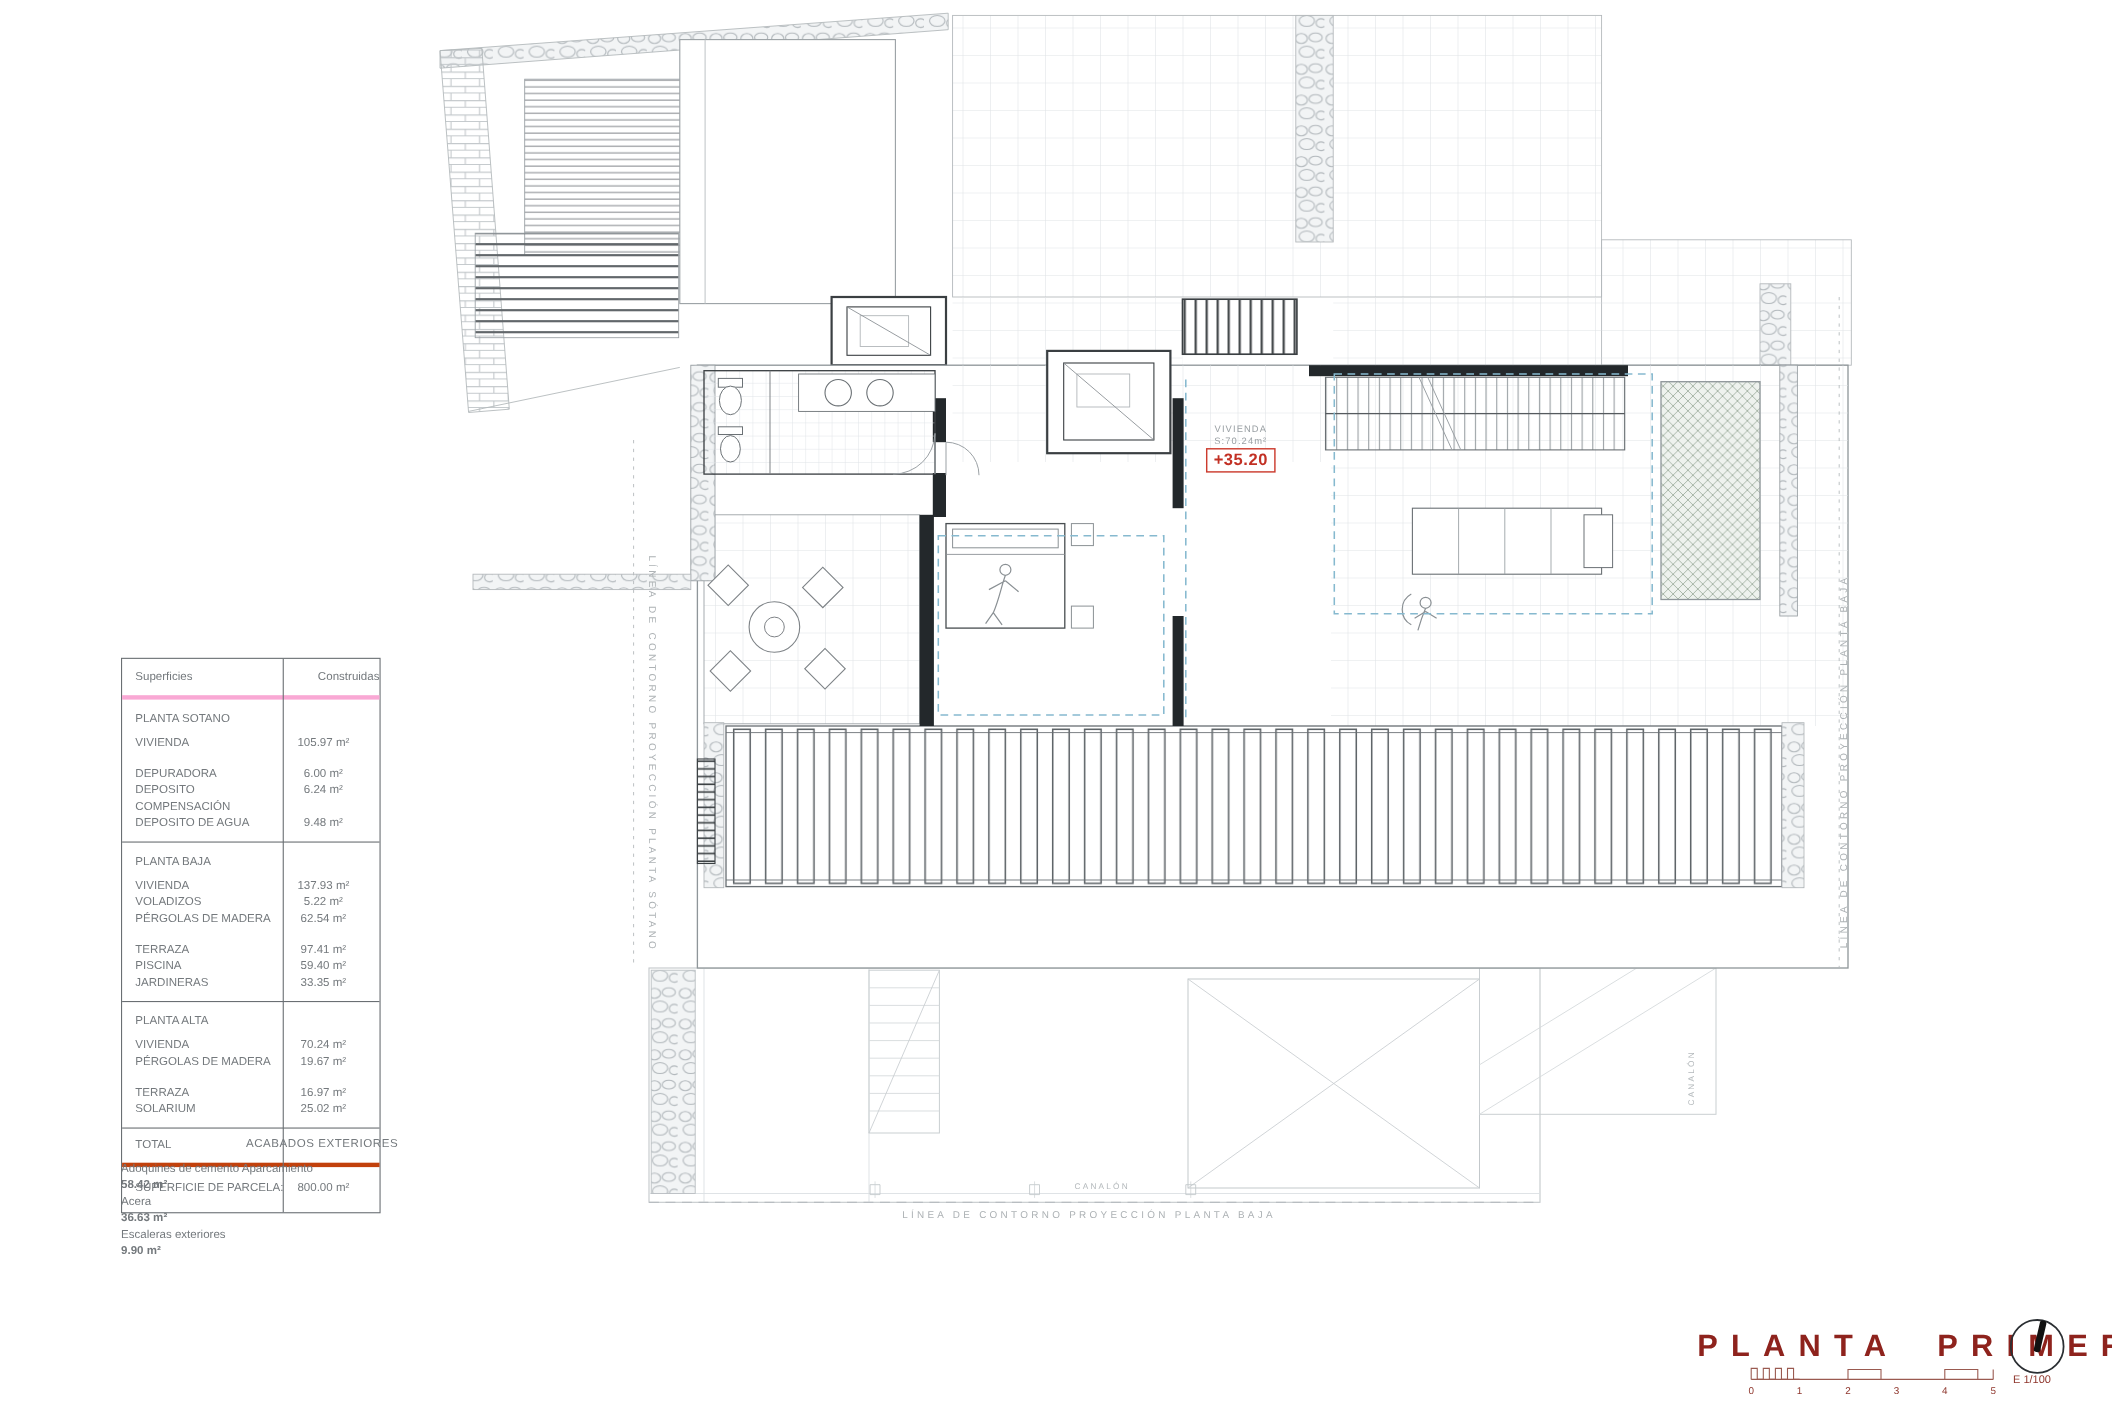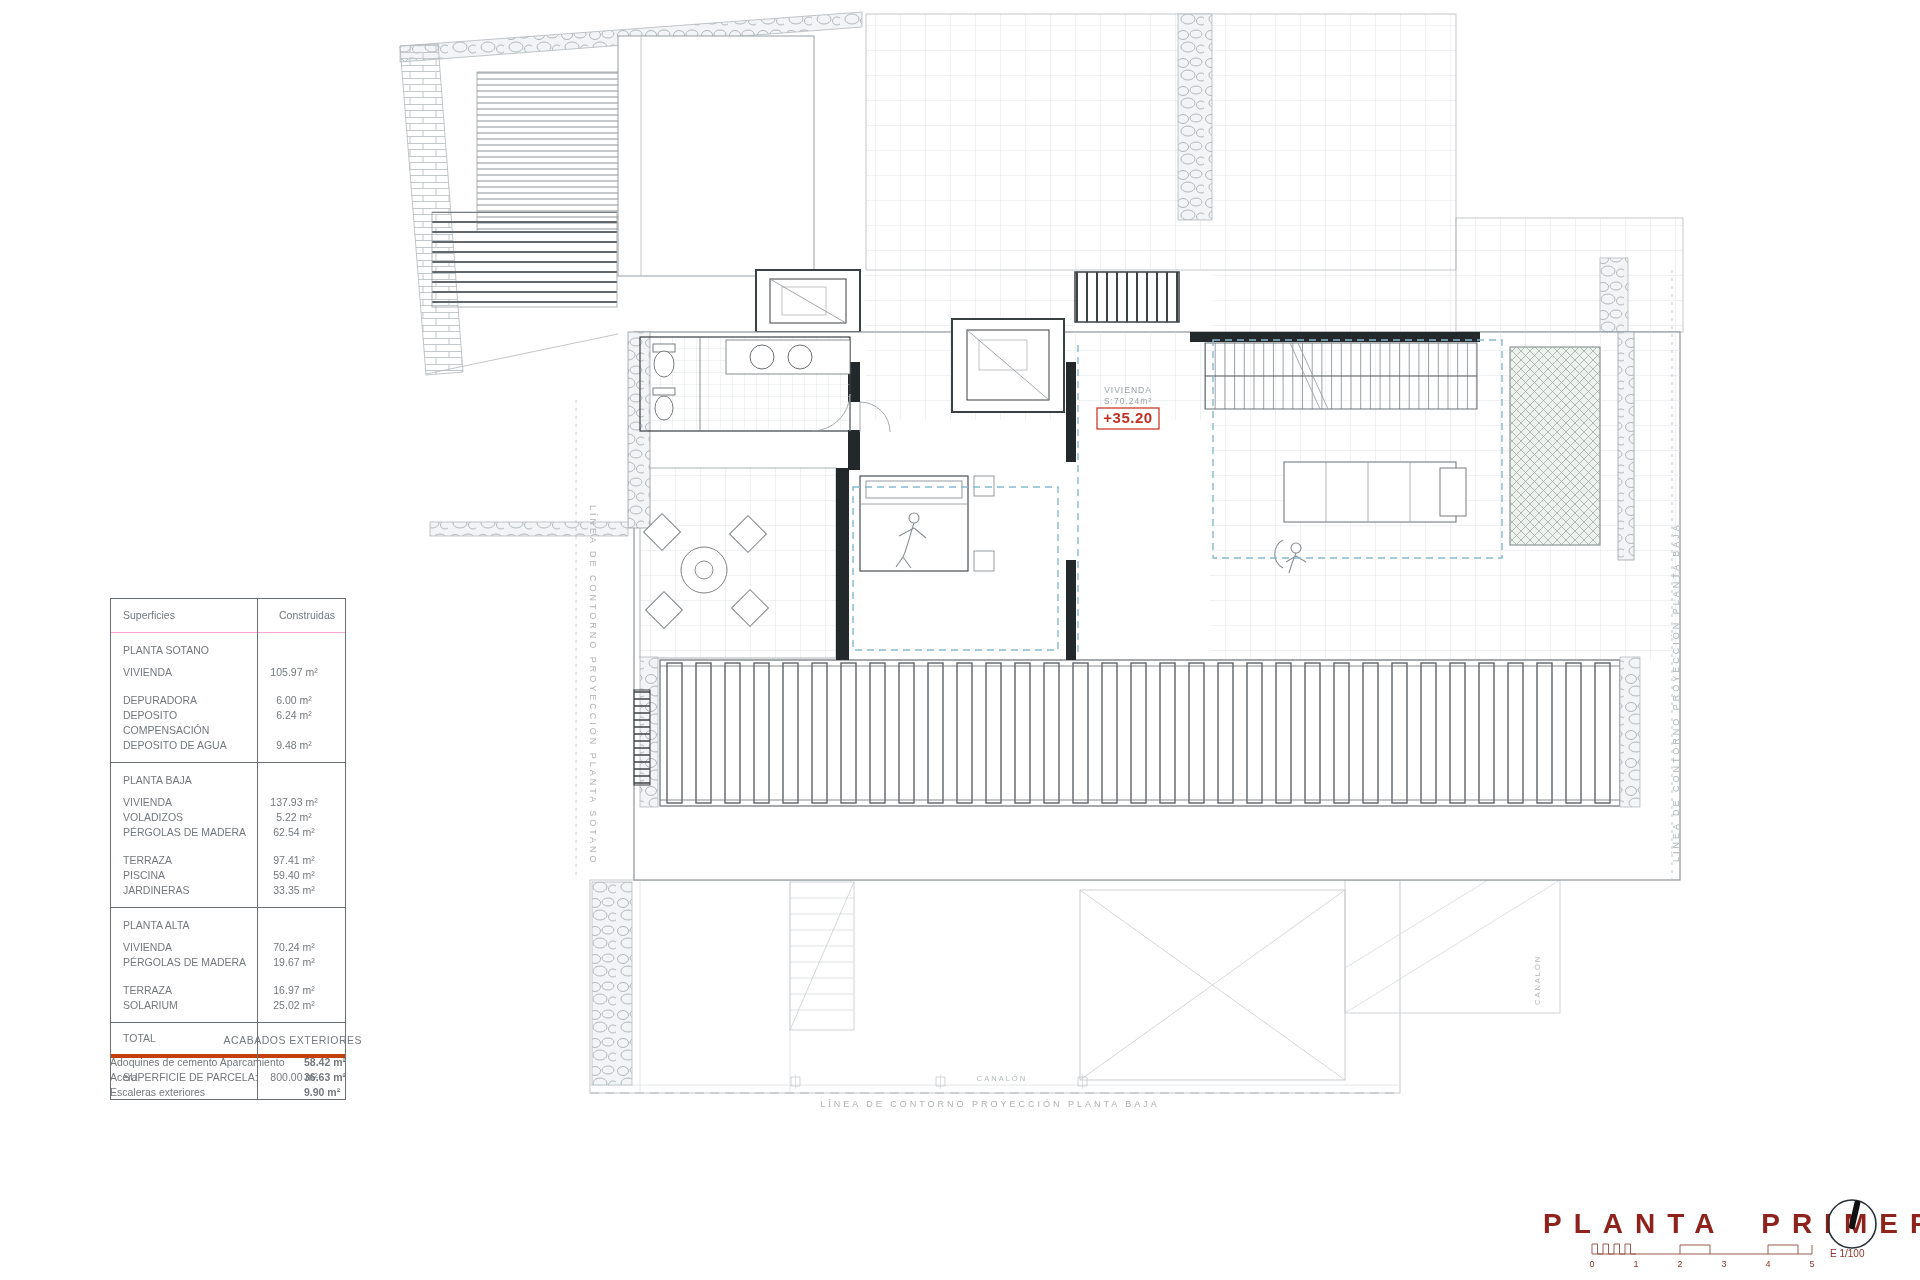--- a/index.html
+++ b/index.html
@@ -3,38 +3,38 @@
 <meta charset="utf-8">
 <style>
   html,body{margin:0;padding:0;background:#fff;}
   #sheet{position:relative;width:1920px;height:1280px;background:#ffffff;overflow:hidden;
          font-family:"Liberation Sans",sans-serif;}
   svg{position:absolute;left:0;top:0;}
   
   .areas{position:absolute;left:110px;top:598px;width:234px;border:1px solid #6a6f73;
          color:#74797d;font-size:10.5px;line-height:15px;background:#fff;}
   .areas .vline{position:absolute;top:0;bottom:0;left:146px;width:1px;background:#6a6f73;}
-  .thead{display:flex;padding:9px 0 9px 12px;border-bottom:1px solid #f9a8d4;}
+  .thead{display:flex;padding:9px 0 9px 12px;border-bottom:4px solid #f9a8d4;}
   .thead .lab{flex:1;}
-  .thead .val{width:88px;text-align:center;padding-left:12px;box-sizing:border-box;}
+  .thead .val{width:88px;text-align:right;padding-left:12px;box-sizing:border-box;}
   .sec{border-bottom:1px solid #6a6f73;padding:7px 0 9px;}
   .sec:last-of-type{border-bottom:none;}
   .trow{display:flex;padding:0 16px 0 12px;}
   .trow .lab{flex:1;padding-right:4px;}
   .trow .val{width:70px;text-align:center;}
   .sec-title{padding:0 12px;margin:3px 0 7px;}
   .spacer{height:13px;}
   .total-row{padding:8px 12px;border-bottom:4px solid #c2410c;}
   .parcel{display:flex;padding:12px 16px 14px 12px;}
   .parcel .lab{flex:1;}
   .parcel .val{width:70px;text-align:center;}
   
   .finishes{position:absolute;left:110px;top:1034px;width:252px;color:#74797d;font-size:10.5px;}
   .fin-title{margin:0 0 9px 0;letter-spacing:.5px;text-align:right;}
-  .fin-row{display:flex;line-height:15px;}
+  .fin-row{display:flex;line-height:15px;flex-direction:column;}
   .fin-row .lab{flex:1;}
   .fin-row .val{width:58px;text-align:left;font-weight:bold;}
   
   .plan-title{position:absolute;left:1543px;top:1208px;margin:0;font-size:28px;font-weight:600;
               letter-spacing:12px;word-spacing:16px;color:#8e231d;white-space:nowrap;}
   .compass{position:absolute;left:1824px;top:1196px;}
   .scalebar{position:absolute;left:1582px;top:1238px;}
   .scalebar text{fill:#8e352b;font-family:"Liberation Sans",sans-serif;}
   
   .lbl-gray{fill:#adb2b5;font-size:9px;letter-spacing:3px;font-family:"Liberation Sans",sans-serif;}

